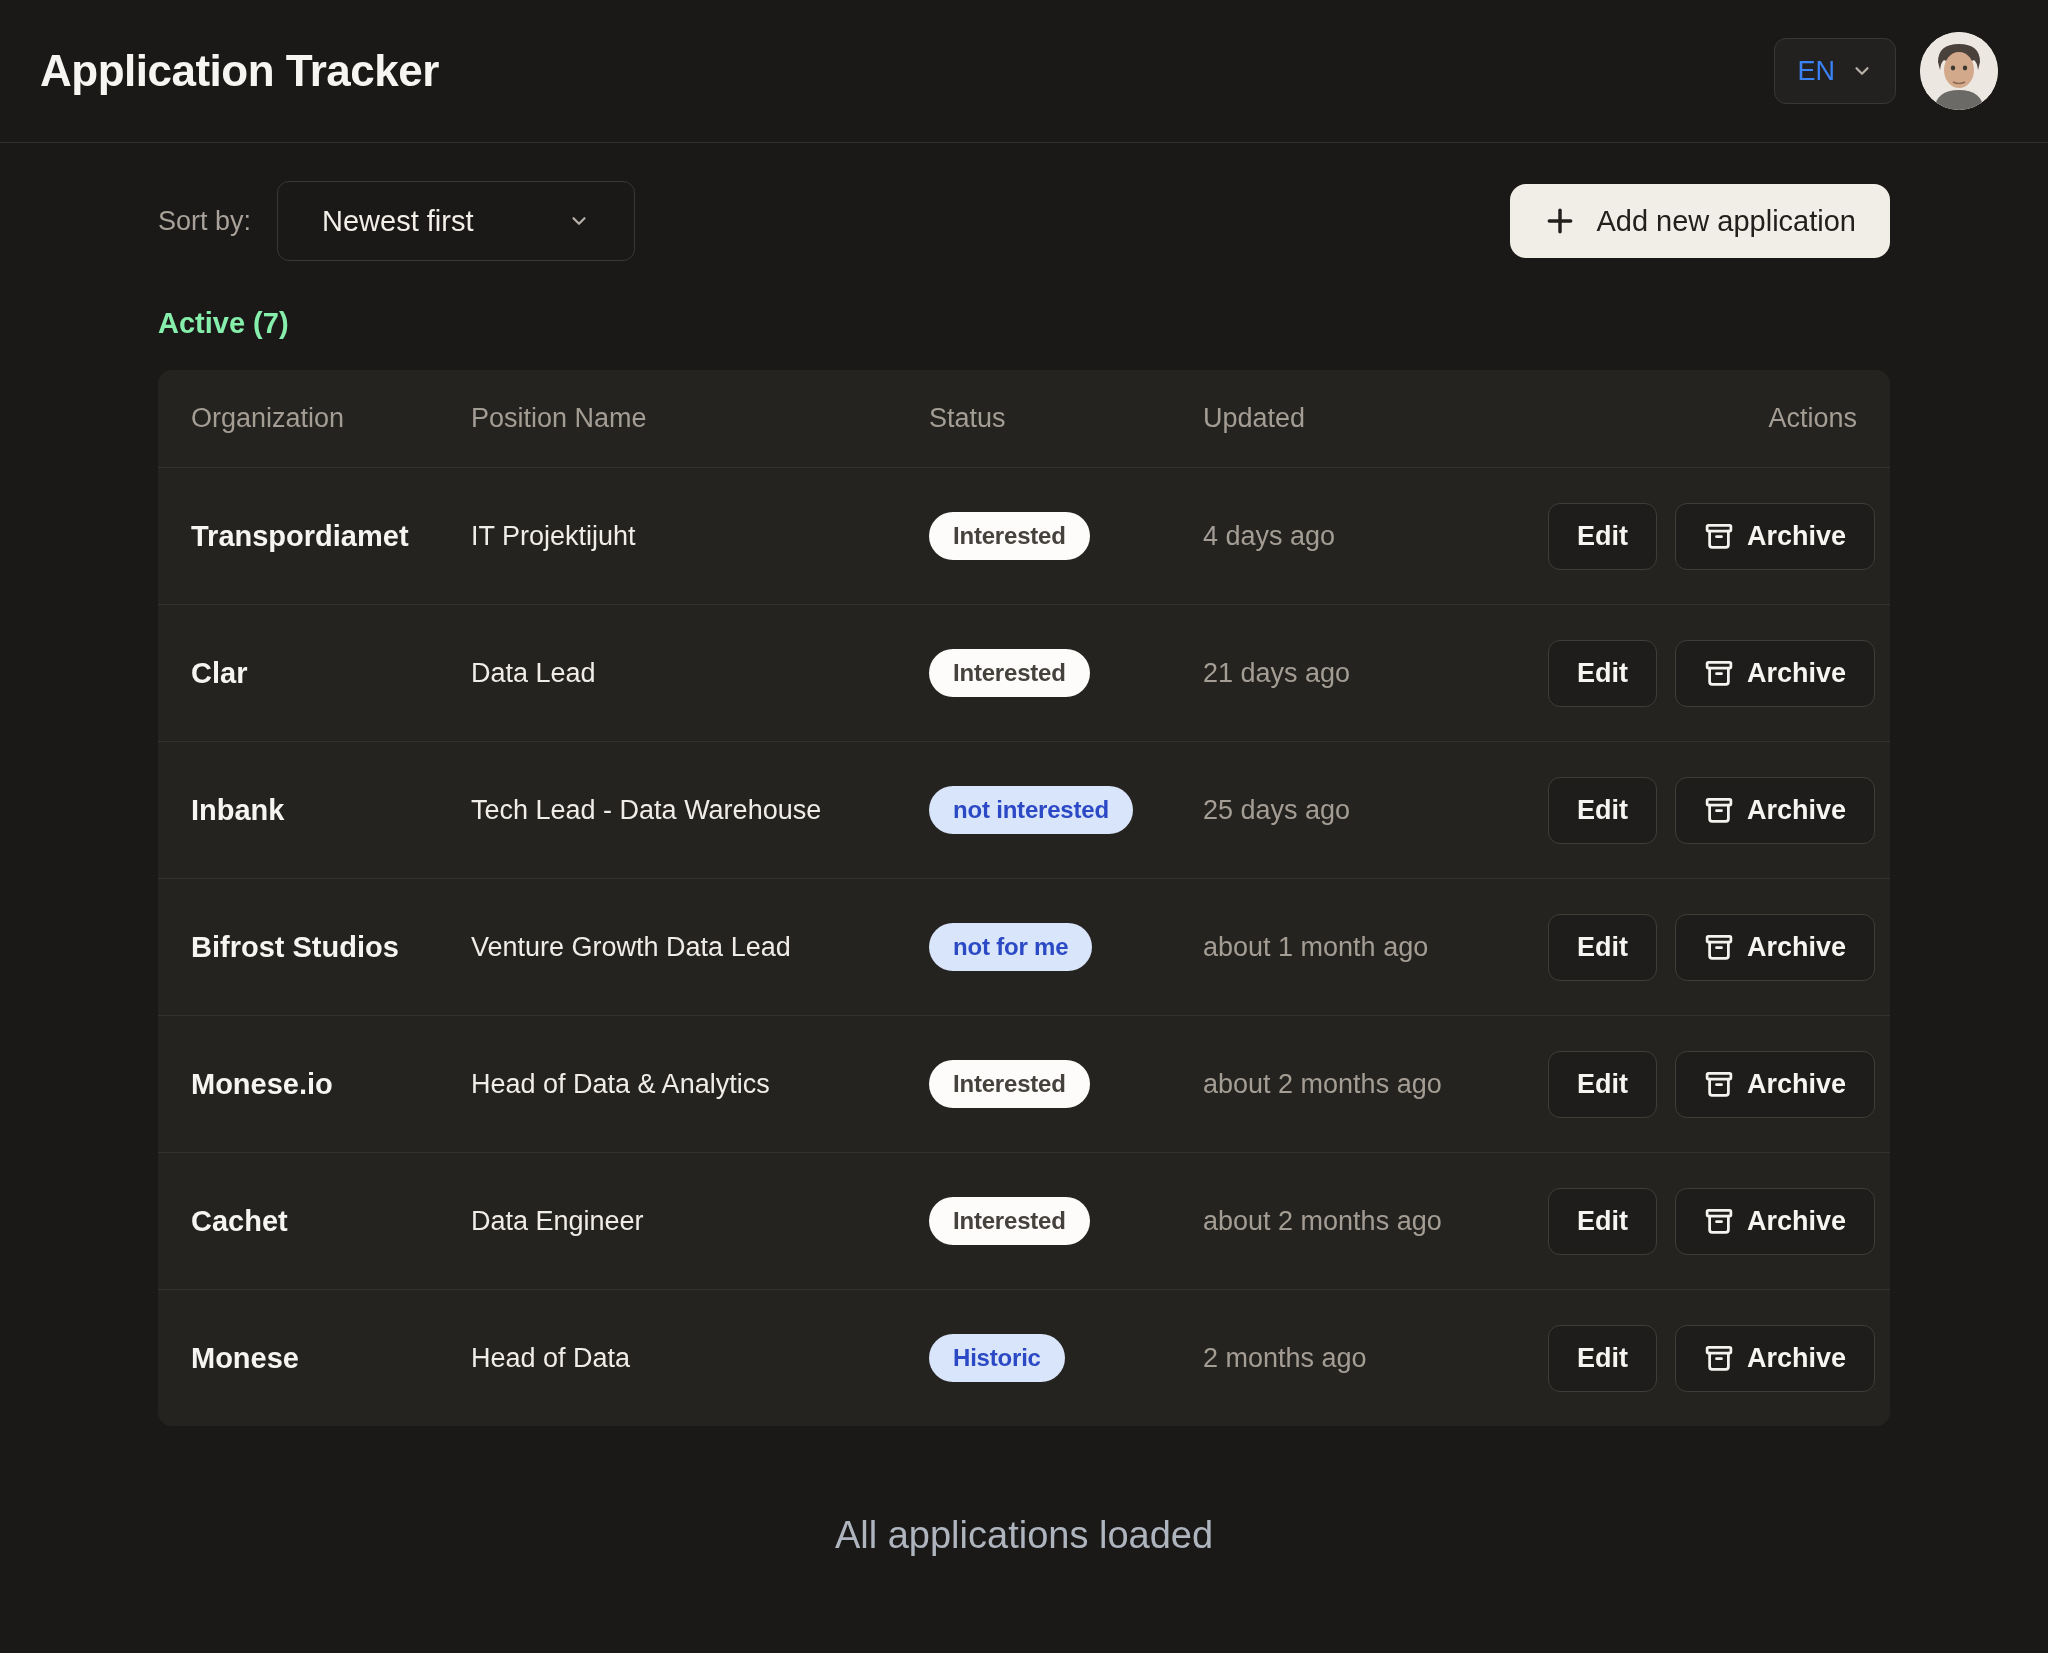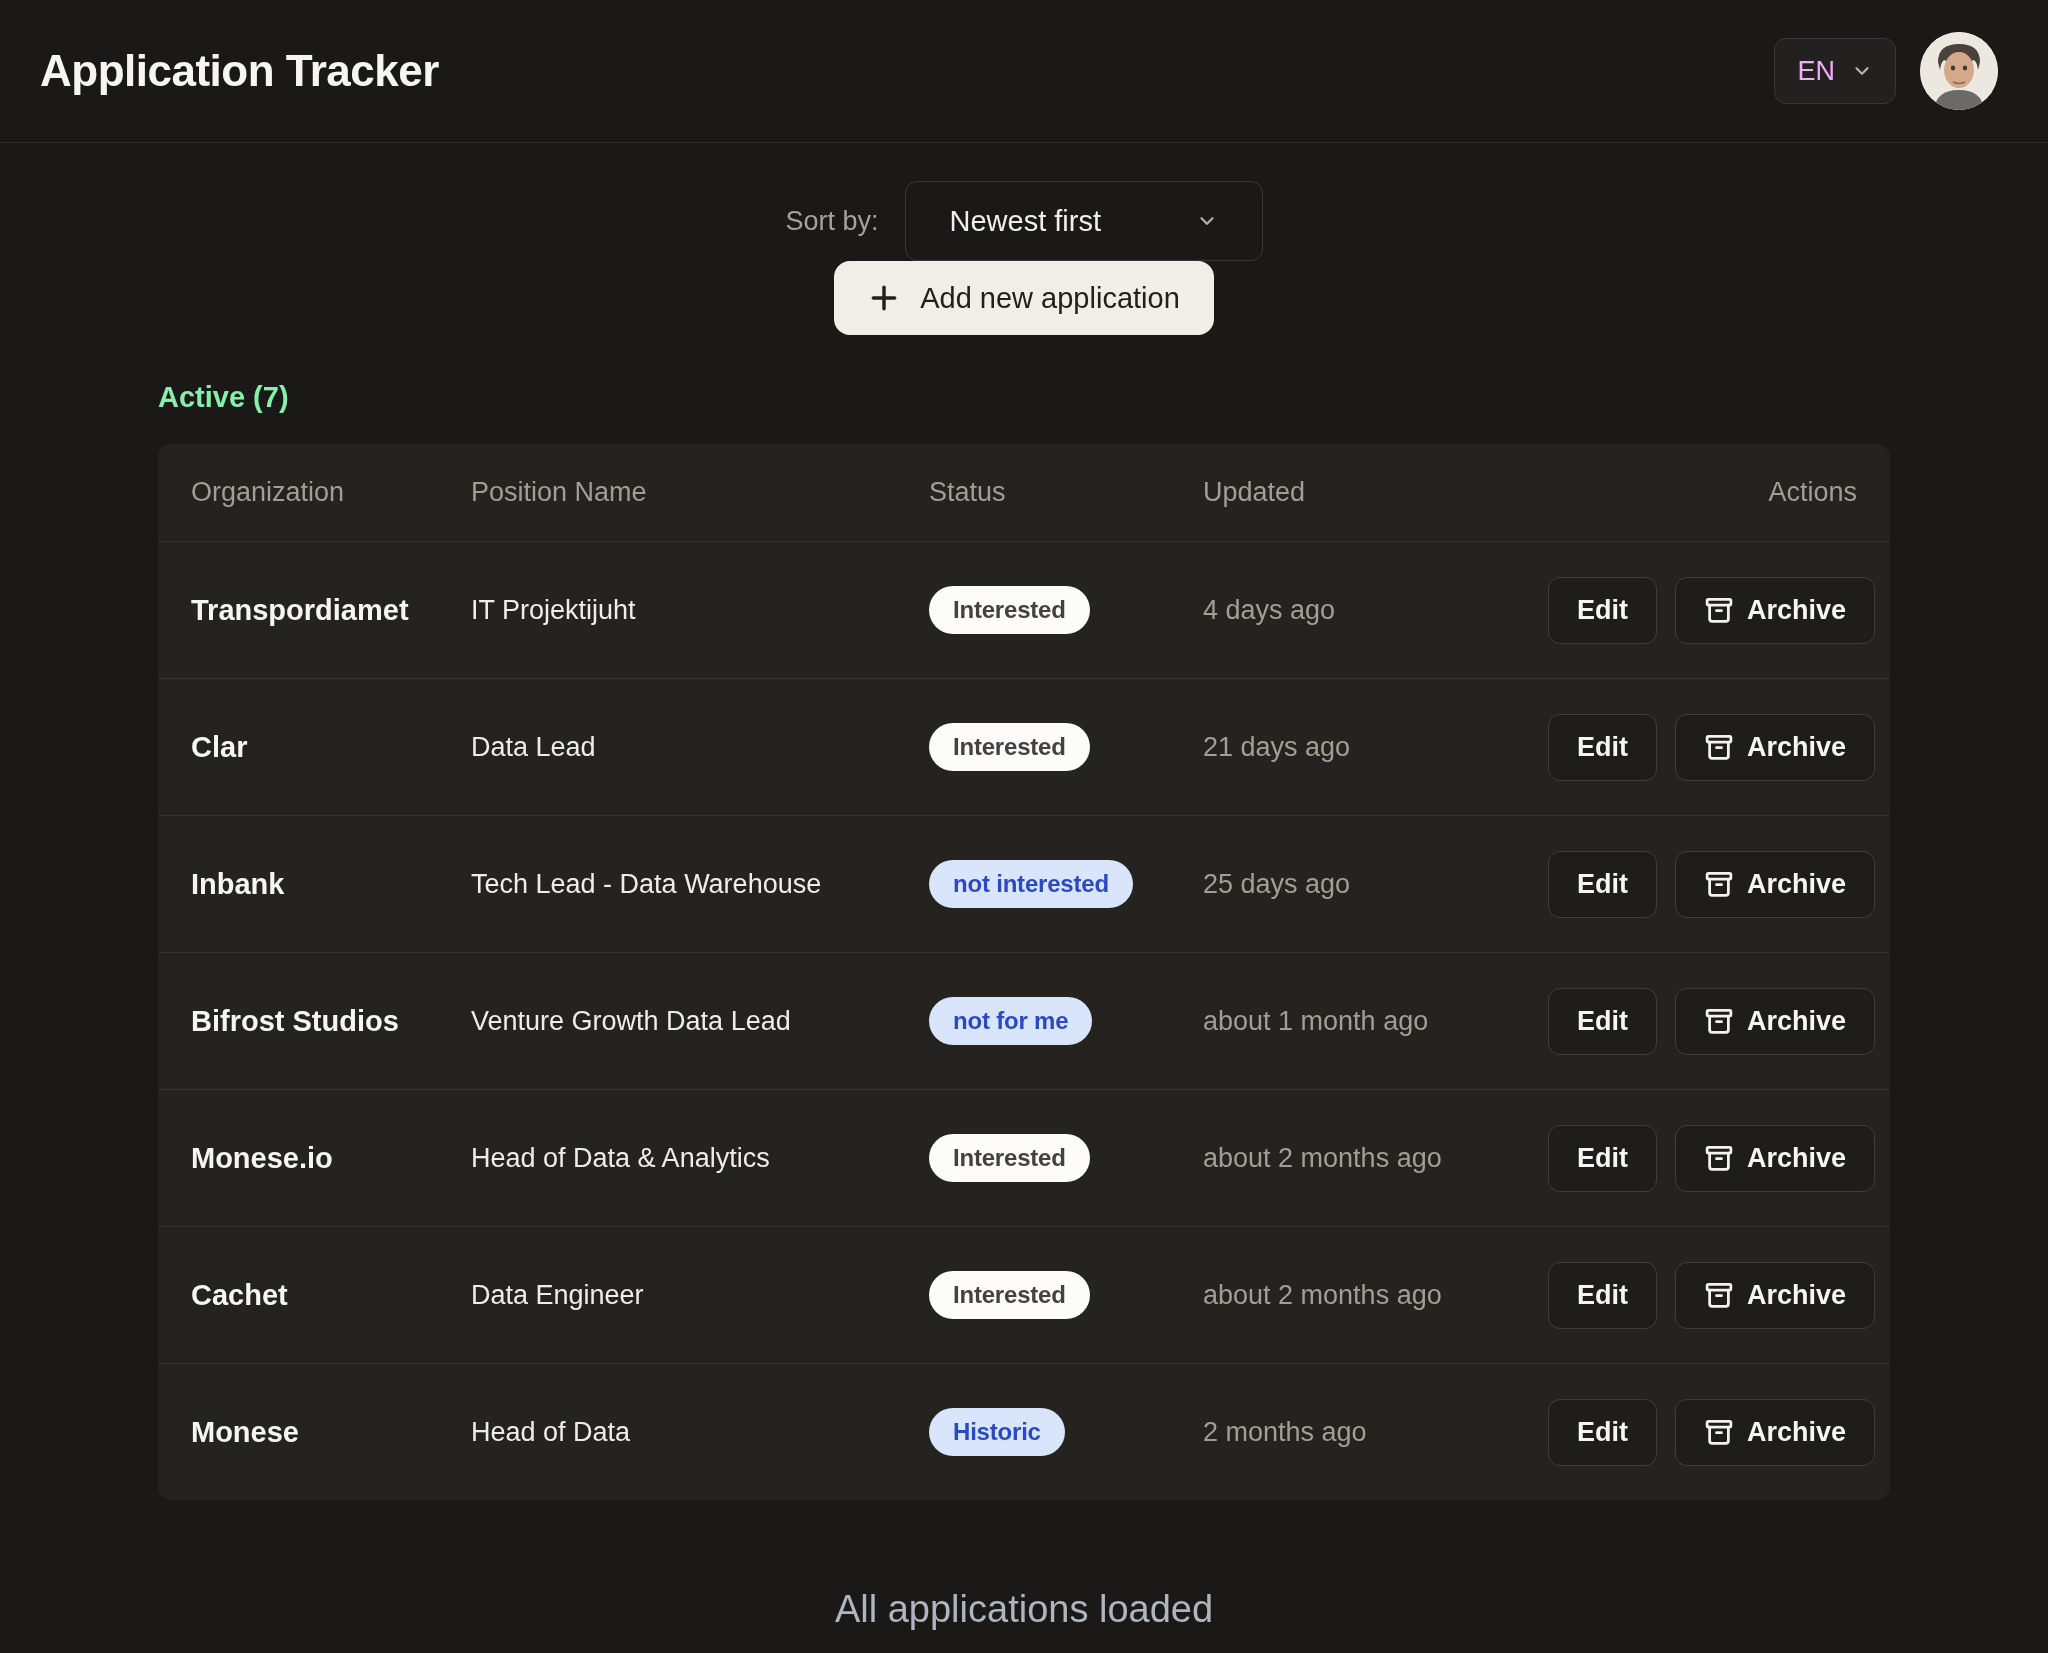--- a/index.html
+++ b/index.html
@@ -19,38 +19,38 @@
   }
   .app-title {
     font-size: 44px; font-weight: bold; letter-spacing: -0.5px; color: #f7f5f2;
   }
   .header-spacer { flex: 1; }
   .lang-btn {
     display: flex; align-items: center; gap: 16px;
     background: #232120; border: 1px solid #3a3733;
     border-radius: 12px;
     padding: 0 22px; height: 66px;
-    font-size: 27px; color: #f0abfc;
+    font-size: 27px; color: #3b82f6;
     cursor: pointer;
     font-family: inherit;
   }
   .chev { width: 22px; height: 22px; stroke: #b8b1a9; stroke-width: 2.4; fill: none; stroke-linecap: round; stroke-linejoin: round; }
   .avatar {
     width: 78px; height: 78px; border-radius: 50%;
     margin-left: 24px; overflow: hidden; flex: none;
     cursor: pointer; border: none; padding: 0; background: #ece8e1;
   }
   .avatar svg { display: block; width: 100%; height: 100%; }
 
   
   .content { padding: 0 158px; }
 
   .toolbar {
     margin-top: 38px;
-    display: flex; align-items: center; justify-content: space-between; flex-direction: column;
+    display: flex; align-items: center; justify-content: space-between;
   }
   .sort-group { display: flex; align-items: center; gap: 26px; }
   .sort-label { font-size: 27px; color: #a8a199; }
   .select {
     display: flex; align-items: center; justify-content: space-between;
     width: 358px; height: 80px;
     border: 1px solid #3a3733; border-radius: 12px;
     background: transparent;
     padding: 0 44px;
     font-size: 29px; color: #f2efe9;

